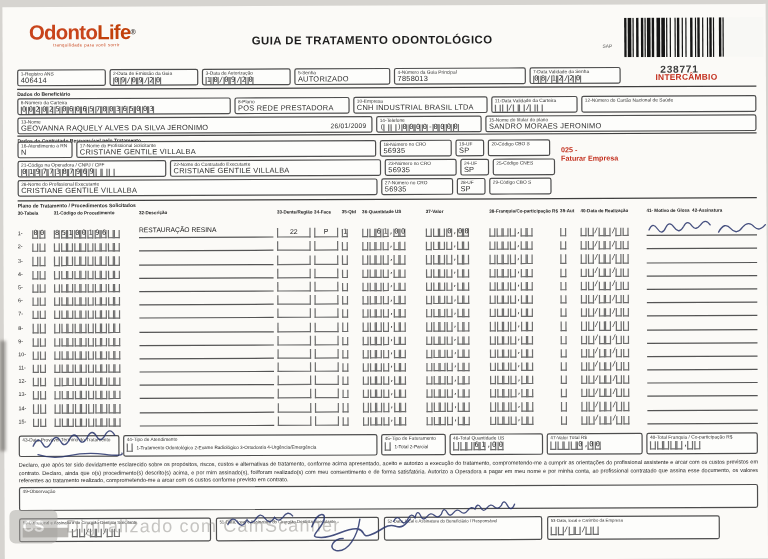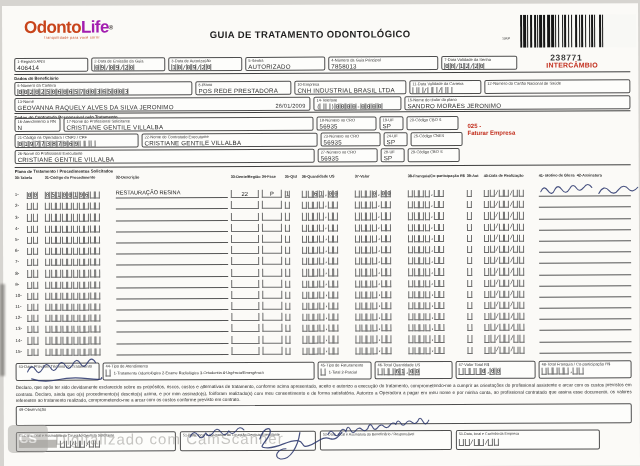--- a/index.html
+++ b/index.html
@@ -5,21 +5,21 @@
   html,body{margin:0;padding:0;}
   body{width:640px;height:466px;background:#d6d4d0;overflow:hidden;position:relative;
        font-family:"Liberation Sans",sans-serif;}
   .paper{position:absolute;left:2px;top:6px;width:636px;height:462px;background:#fbfaf7;
          transform:rotate(-0.25deg);transform-origin:top left;}
   .edge-artifact{position:absolute;left:0;top:284px;width:5px;height:92px;background:#55524e;
          opacity:.5;filter:blur(1.2px);z-index:7;}
   
   .logo{position:absolute;left:22px;top:13px;width:96px;}
   .logo-main{font-size:17px;font-weight:bold;letter-spacing:-0.6px;line-height:18px;white-space:nowrap;}
-  .lg-o{color:#c8441b;} .lg-l{color:#a21caf;} .lg-r{color:#4a4441;font-size:6px;vertical-align:top;}
+  .lg-o{color:#c8441b;} .lg-l{color:#c2410c;} .lg-r{color:#4a4441;font-size:6px;vertical-align:top;}
   .logo-tag{font-size:3.6px;color:#c8441b;text-align:center;letter-spacing:.3px;margin-top:-1px;}
   .title{position:absolute;left:120px;right:140px;top:24px;text-align:center;font-size:9.5px;
          font-weight:bold;color:#1d1d1d;letter-spacing:.4px;}
   .sap{position:absolute;left:500px;top:32px;font-size:4px;color:#555;}
   .barcode{position:absolute;left:518px;top:11px;width:116px;height:33px;background:#f8f8f5;
            white-space:nowrap;overflow:hidden;}
   .stamp-num{position:absolute;left:548px;top:49px;font-size:8.5px;font-weight:bold;color:#3a3a3a;letter-spacing:.6px;}
   .stamp-type{position:absolute;left:544px;top:58px;font-size:7px;font-weight:bold;color:#c22f1e;letter-spacing:.2px;}
   
   .frow{position:absolute;left:12px;right:8px;display:flex;gap:3px;height:14px;}

